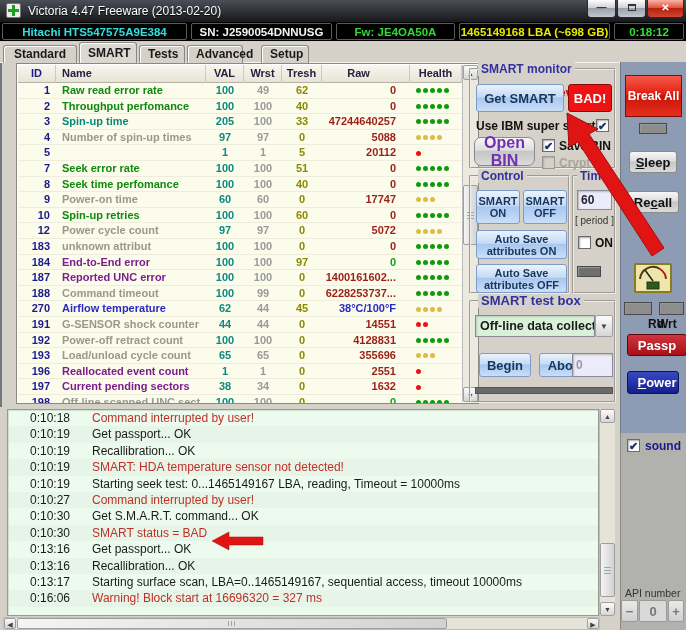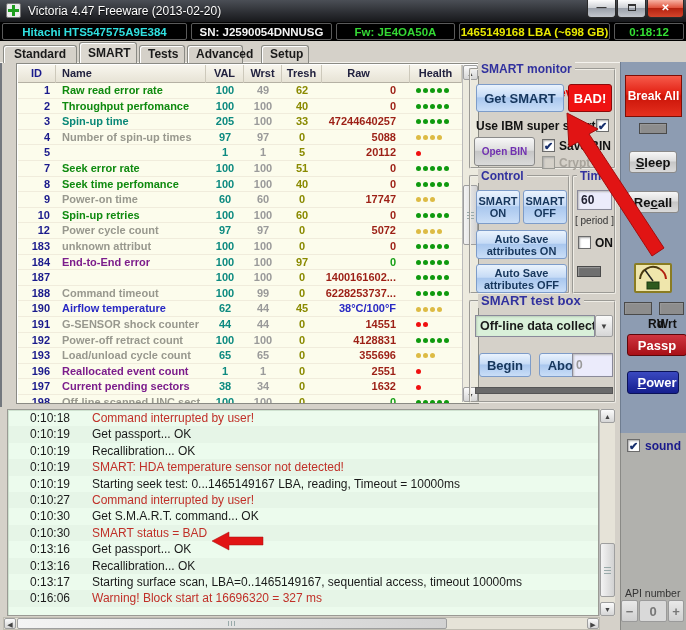--- a/index.html
+++ b/index.html
@@ -340,20 +340,21 @@
             <span class="dot hg"></span>
             <span class="dot hg"></span>
             <span class="dot hg"></span>
             <span class="dot hg"></span>
             <span class="dot hg"></span>
           </span>
         </div>
 
         <div class="t-row">
           <span class="c col-id">187</span>
+          <span class="c col-name nc-purple">Reported UNC error</span>
           <span class="c col-val">100</span>
           <span class="c col-wrst">100</span>
           <span class="c col-tresh">0</span>
           <span class="c col-raw rc-red">1400161602...</span>
           <span class="c col-health">
             <span class="dot hg"></span>
             <span class="dot hg"></span>
             <span class="dot hg"></span>
             <span class="dot hg"></span>
             <span class="dot hg"></span>
@@ -370,21 +371,21 @@
           <span class="c col-health">
             <span class="dot hg"></span>
             <span class="dot hg"></span>
             <span class="dot hg"></span>
             <span class="dot hg"></span>
             <span class="dot hg"></span>
           </span>
         </div>
 
         <div class="t-row">
-          <span class="c col-id">190</span>
+          <span class="c col-id">270</span>
           <span class="c col-name nc-blue">Airflow temperature</span>
           <span class="c col-val">62</span>
           <span class="c col-wrst">44</span>
           <span class="c col-tresh">45</span>
           <span class="c col-raw rc-blue">38°C/100°F</span>
           <span class="c col-health">
             <span class="dot hy"></span>
             <span class="dot hy"></span>
             <span class="dot hy"></span>
             <span class="dot hy"></span>
@@ -483,21 +484,21 @@
       <div class="sb-btn" style="left:0;bottom:0;width:15px;height:15px;line-height:15px;"><span>▼</span></div>
     </div>
   </div>
 
   <div class="group" style="left:469px;top:68px;width:147px;height:101px;">
     <span class="group-label">SMART monitor</span>
     <div class="btn-blue" style="left:5px;top:14px;width:88px;height:28px;font-size:13px;">Get SMART</div>
     <div class="bad" style="left:97px;top:14px;width:44px;height:28px;">BAD!</div>
     <span class="cb-label" style="left:5px;top:49px;white-space:nowrap;">Use IBM super smart</span>
     <span class="cb" style="left:125px;top:49px;"><span>✔</span></span>
-    <div class="btn-gray" style="left:3px;top:67px;width:61px;height:29px;font-size:10px;color:#7030b0;">Open BIN</div>
+    <div class="btn-gray" style="left:3px;top:67px;width:61px;height:29px;font-size:16px;color:#7030b0;border-radius:7px;">Open BIN</div>
     <span class="cb" style="left:71px;top:69px;"><span>✔</span></span>
     <span class="cb-label" style="left:88px;top:69px;">Save BIN</span>
     <span class="cb dis" style="left:71px;top:86px;"></span>
     <span class="cb-label" style="left:88px;top:86px;color:#a8a49c;">Crypt id</span>
   </div>
 
   <div class="group" style="left:469px;top:175px;width:101px;height:119px;">
     <span class="group-label">Control</span>
     <div class="btn-blue" style="left:5px;top:13px;width:44px;height:34px;font-size:11px;line-height:12px;">
       <span>SMART</span>

